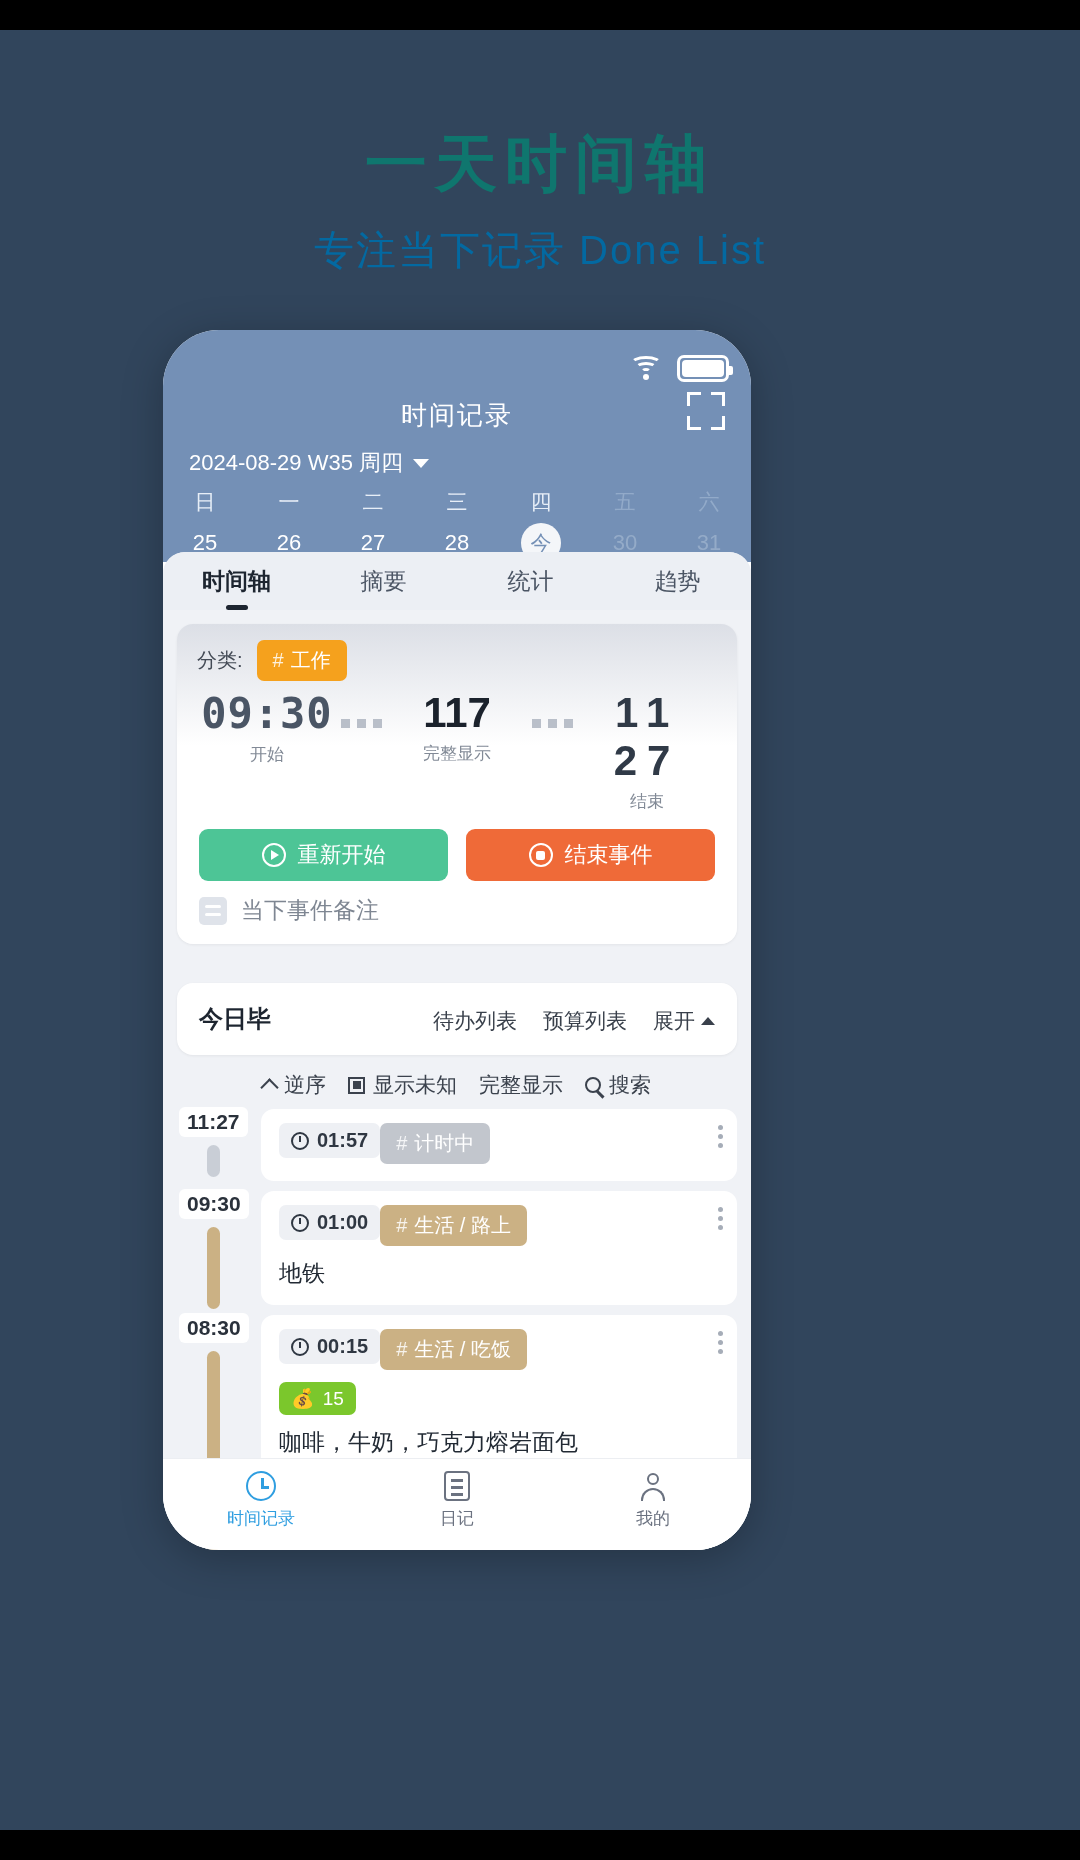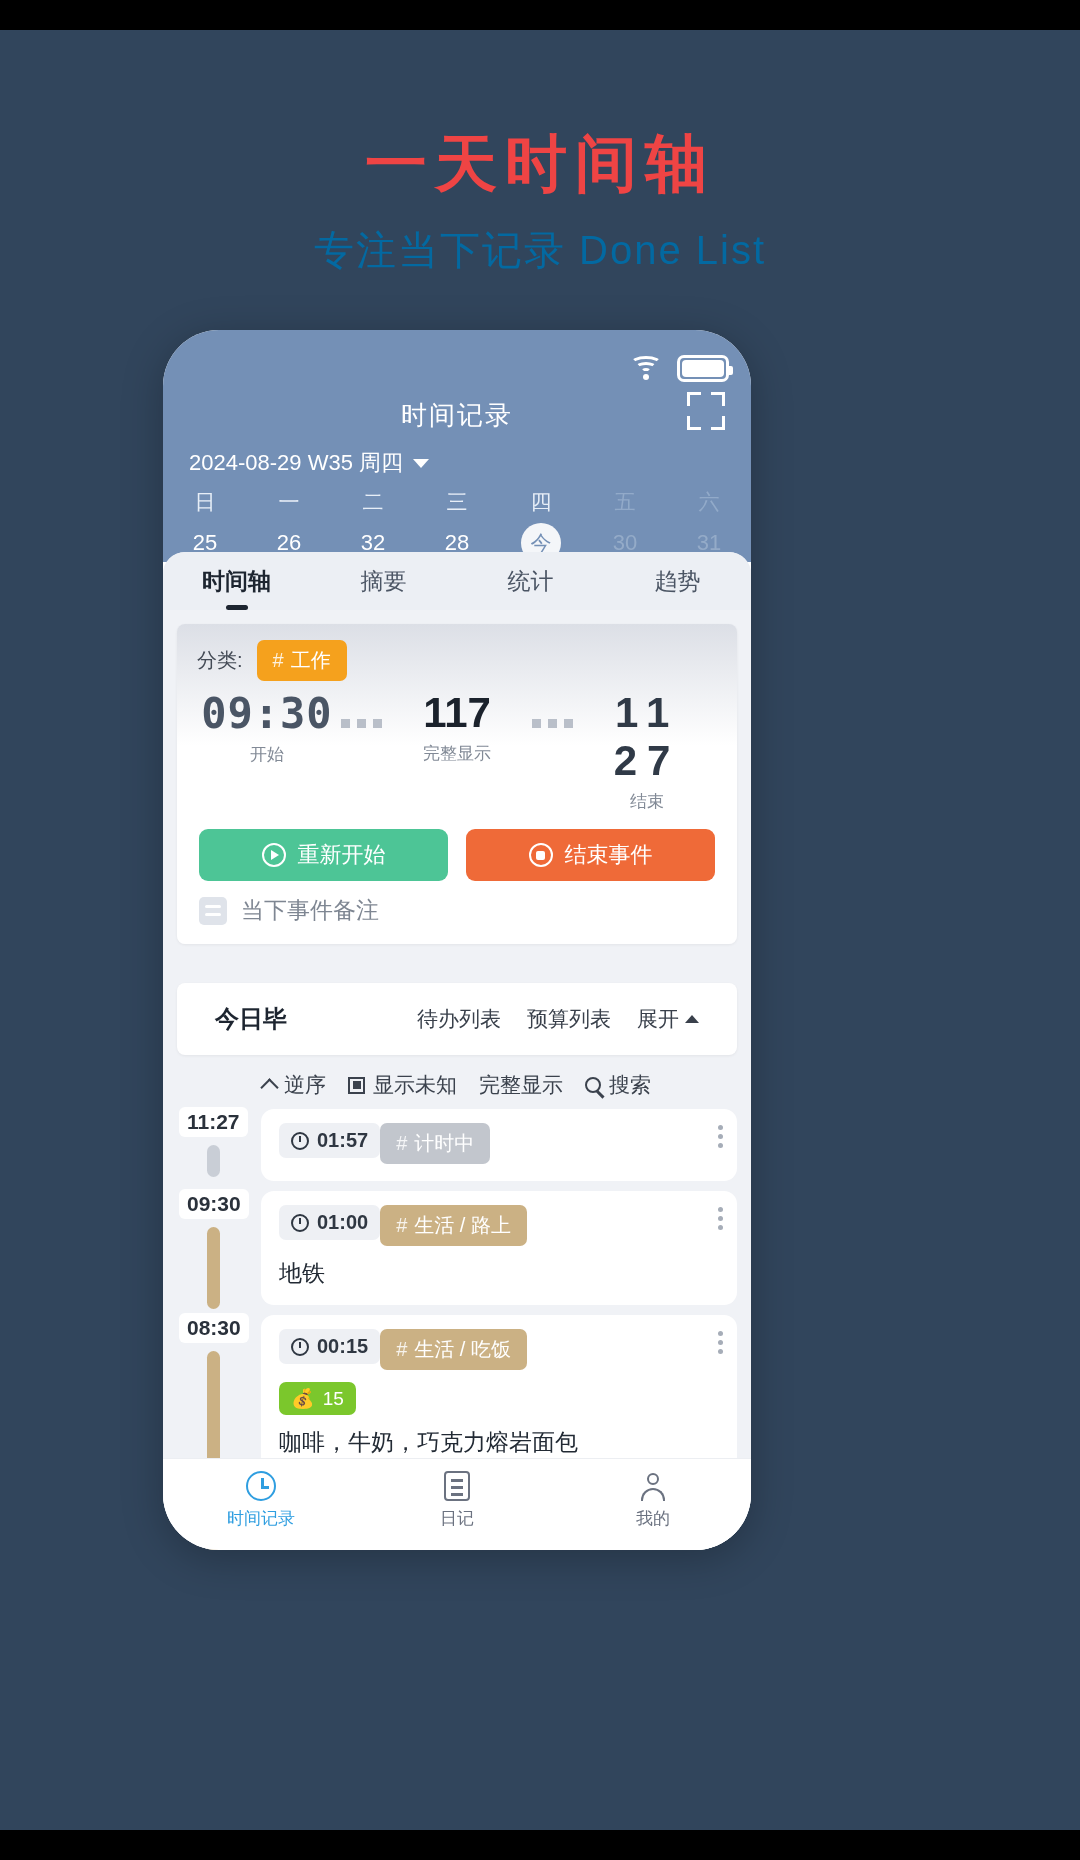--- a/index.html
+++ b/index.html
@@ -12,21 +12,21 @@
   .stage { position:relative; width:1080px; height:1860px; background:#000; }
 
   .backdrop {
     position:absolute; left:0; top:30px; width:1080px; height:1800px;
     background:#31455c;
   }
 
   
   .promo { position:absolute; left:0; top:128px; width:1080px; text-align:center; }
   .promo-title {
-    font-size:62px; font-weight:bold; color:#ef4444; letter-spacing:8px;
+    font-size:62px; font-weight:bold; color:#0f766e; letter-spacing:8px;
     line-height:1.15;
   }
   .promo-sub {
     margin-top:24px; font-size:40px; color:#0369a1; letter-spacing:2px;
     font-weight:400;
   }
 
   
   .phone {
     position:absolute; left:163px; top:330px; width:588px; height:1220px;
@@ -108,21 +108,21 @@
     background:#eceff4;
   }
   .tab { flex:1; text-align:center; font-size:23px; color:#4b5564; position:relative; }
   .tab.active { color:#1d2530; font-weight:bold; }
   .tab.active:after {
     content:""; position:absolute; left:50%; transform:translateX(-50%);
     bottom:-13px; width:22px; height:5px; background:#1d2530; border-radius:3px;
   }
 
   .card {
-    margin:14px 14px 0 14px; background:#ffffff; border-radius:8px;
+    margin:14px 14px 0 14px; background:#ffffff; border-radius:16px;
     box-shadow:0 1px 3px rgba(0,0,0,0.06);
   }
   .timer-card { background:linear-gradient(#dcdfe6, #ffffff 38%); }
 
   .cat-row { display:flex; align-items:center; gap:14px; padding:16px 20px 4px 20px; }
   .cat-label { font-size:20px; color:#444b56; }
   .badge {
     display:inline-flex; align-items:center; gap:7px;
     padding:7px 16px; border-radius:7px; font-size:20px; color:#ffffff;
   }
@@ -158,21 +158,21 @@
   .note-row { display:flex; align-items:center; gap:14px; padding:14px 28px 18px 22px; }
   .note-ic { width:28px; height:28px; border-radius:5px; background:#dfe3ea; position:relative; }
   .note-ic:before, .note-ic:after {
     content:""; position:absolute; left:6px; right:6px; height:3px; background:#ffffff; border-radius:2px;
   }
   .note-ic:before { top:8px; }
   .note-ic:after { top:16px; }
   .note-txt { font-size:23px; color:#7e8692; }
 
   .section-head {
-    display:flex; align-items:center; padding:20px 38px; gap:0;margin-top:39px;
+    display:flex; align-items:flex-end; padding:20px 22px; gap:0;margin-top:39px;
   }
   .sh-title { font-size:24px; font-weight:bold; color:#1d2530; flex:1; }
   .sh-link { font-size:21px; color:#39404b; margin-left:26px; }
   .sh-exp { font-size:21px; color:#39404b; margin-left:26px; display:flex; align-items:center; gap:6px; }
   .caret-up { width:0;height:0;border-left:7px solid transparent;border-right:7px solid transparent;border-bottom:8px solid #39404b; }
 
   .filter-bar {
     display:flex; align-items:center; justify-content:center; gap:22px;
     padding:16px 0 10px 0; font-size:21px; color:#3b424d;
   }
@@ -287,21 +287,21 @@
         <div class="wd-name dim">五</div>
         <div class="wd-name dim">六</div>
 
         <div class="wd-num">
             <span>25</span>
           </div>
         <div class="wd-num">
             <span>26</span>
           </div>
         <div class="wd-num">
-            <span>32</span>
+            <span>27</span>
           </div>
         <div class="wd-num">
             <span>28</span>
           </div>
         <div class="wd-num">
             <span class="today">今</span>
           </div>
         <div class="wd-num dim">
             <span>30</span>
           </div>

